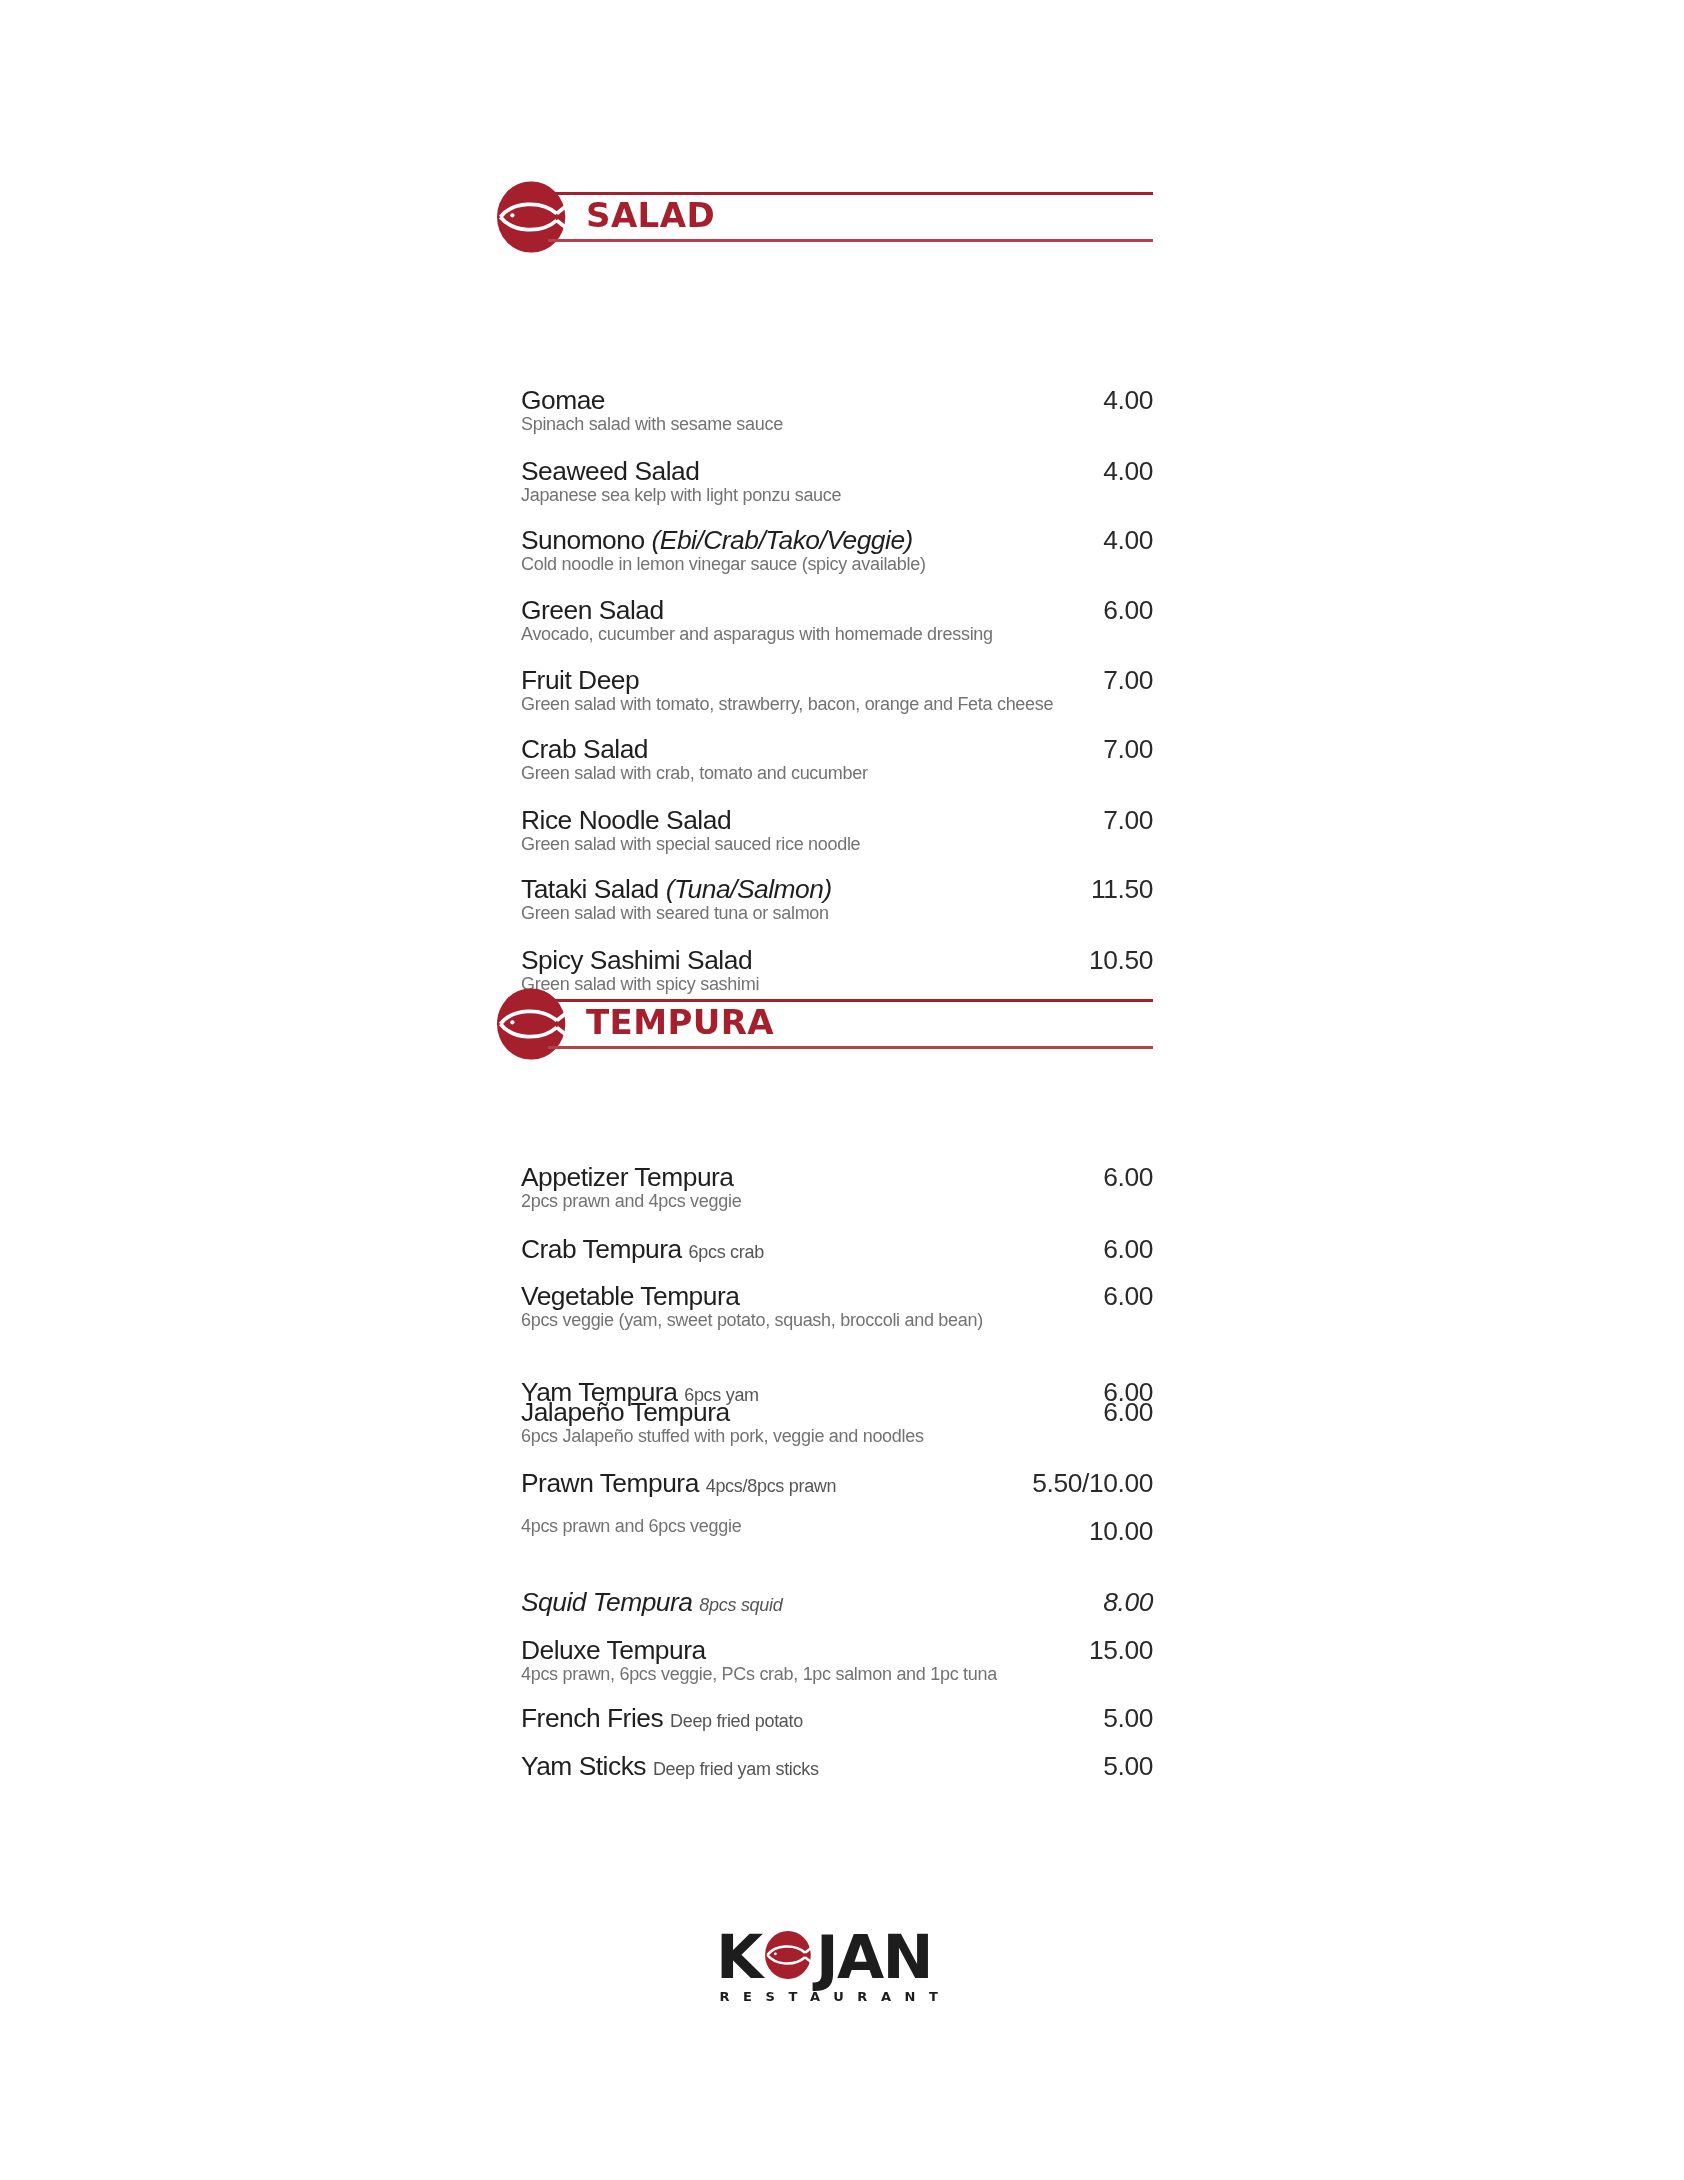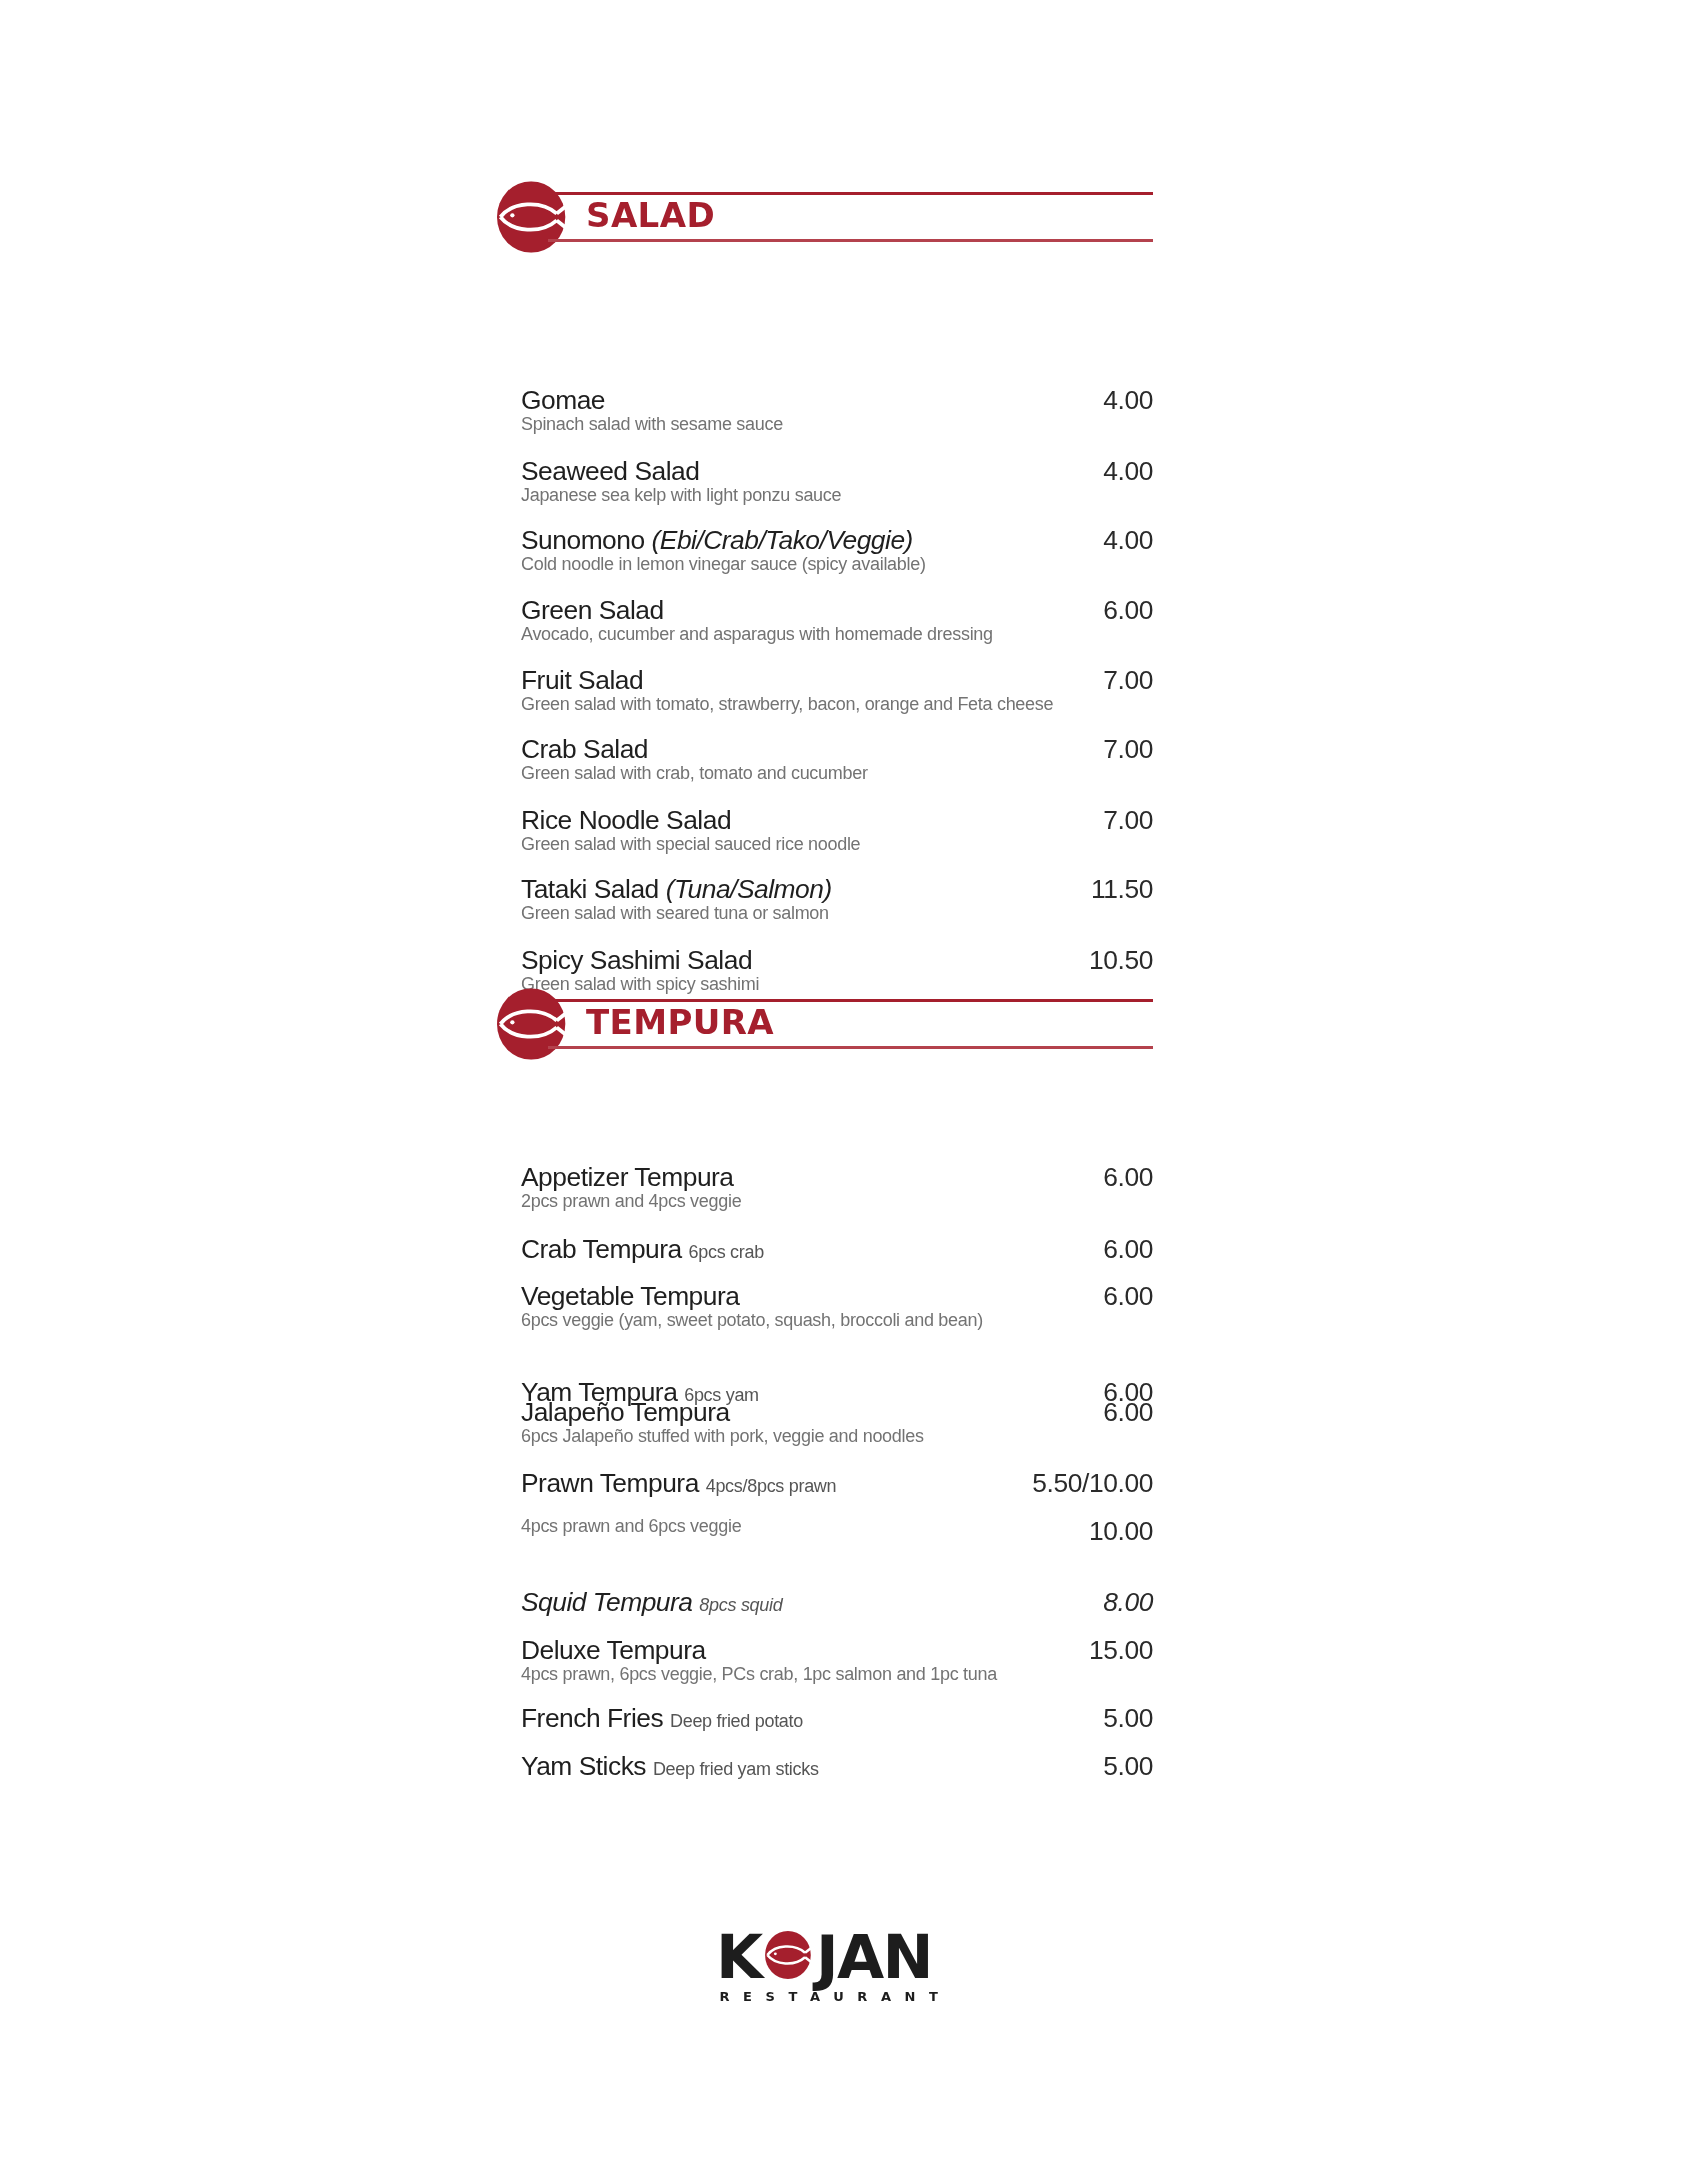--- a/index.html
+++ b/index.html
@@ -68,21 +68,21 @@
         <div class="item-name"><span>Sunomono</span> <span class="var">(Ebi/Crab/Tako/Veggie)</span></div>
         <div class="item-desc">Cold noodle in lemon vinegar sauce (spicy available)</div>
         <div class="item-price">4.00</div>
       </div>
       <div class="item" style="top: 342px;">
         <div class="item-name"><span>Green Salad</span></div>
         <div class="item-desc">Avocado, cucumber and asparagus with homemade dressing</div>
         <div class="item-price">6.00</div>
       </div>
       <div class="item" style="top: 412px;">
-        <div class="item-name"><span>Fruit Salad</span></div>
+        <div class="item-name"><span>Fruit Deep</span></div>
         <div class="item-desc">Green salad with tomato, strawberry, bacon, orange and Feta cheese</div>
         <div class="item-price">7.00</div>
       </div>
       <div class="item" style="top: 481px;">
         <div class="item-name"><span>Crab Salad</span></div>
         <div class="item-desc">Green salad with crab, tomato and cucumber</div>
         <div class="item-price">7.00</div>
       </div>
       <div class="item" style="top: 552px;">
         <div class="item-name"><span>Rice Noodle Salad</span></div>

